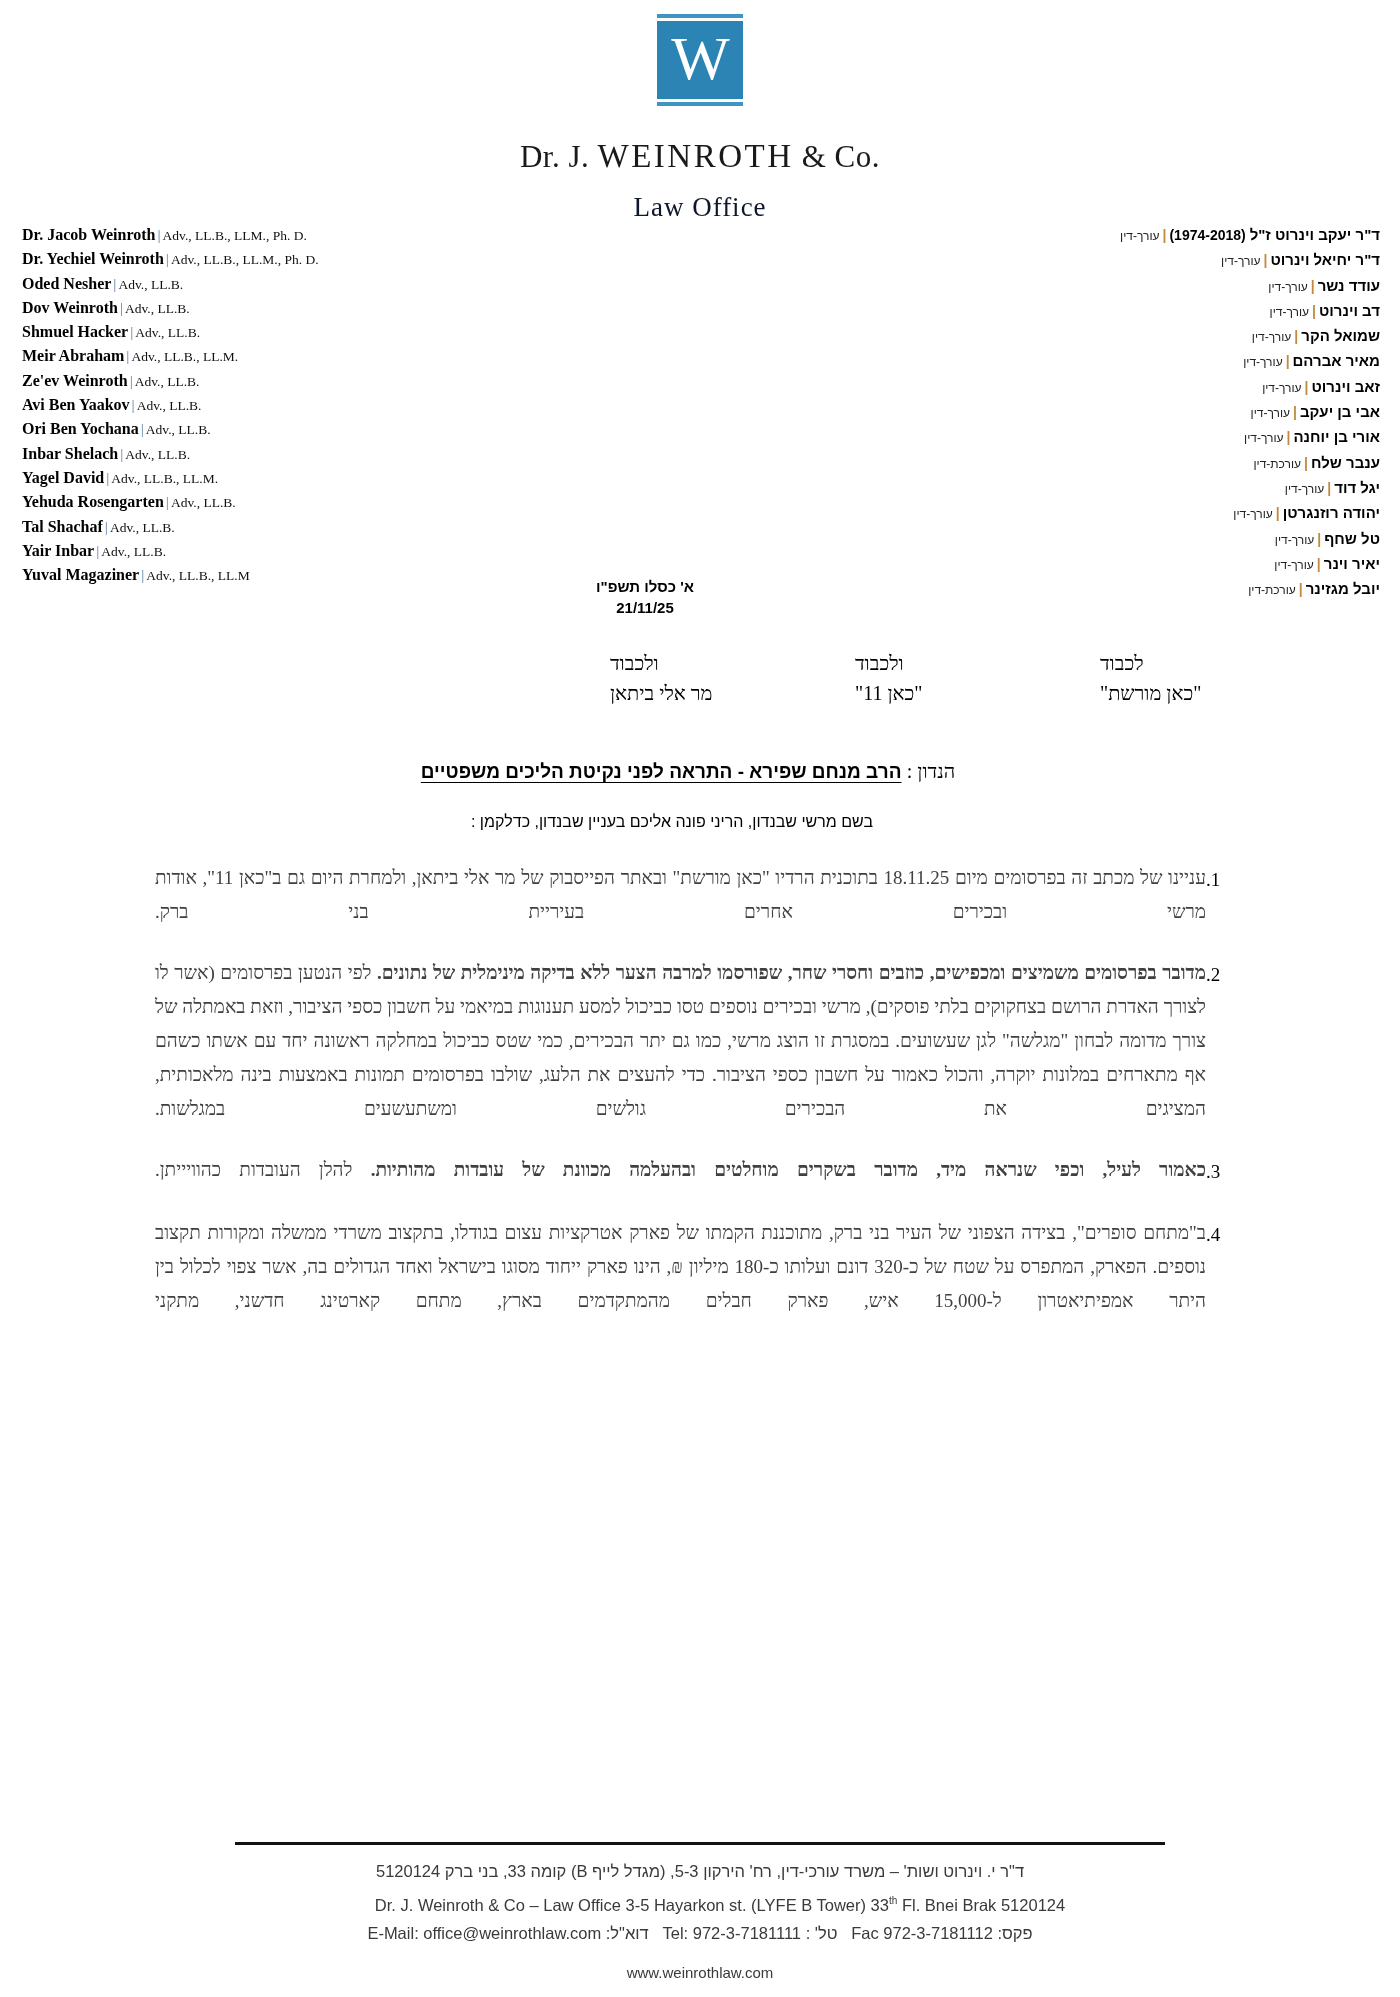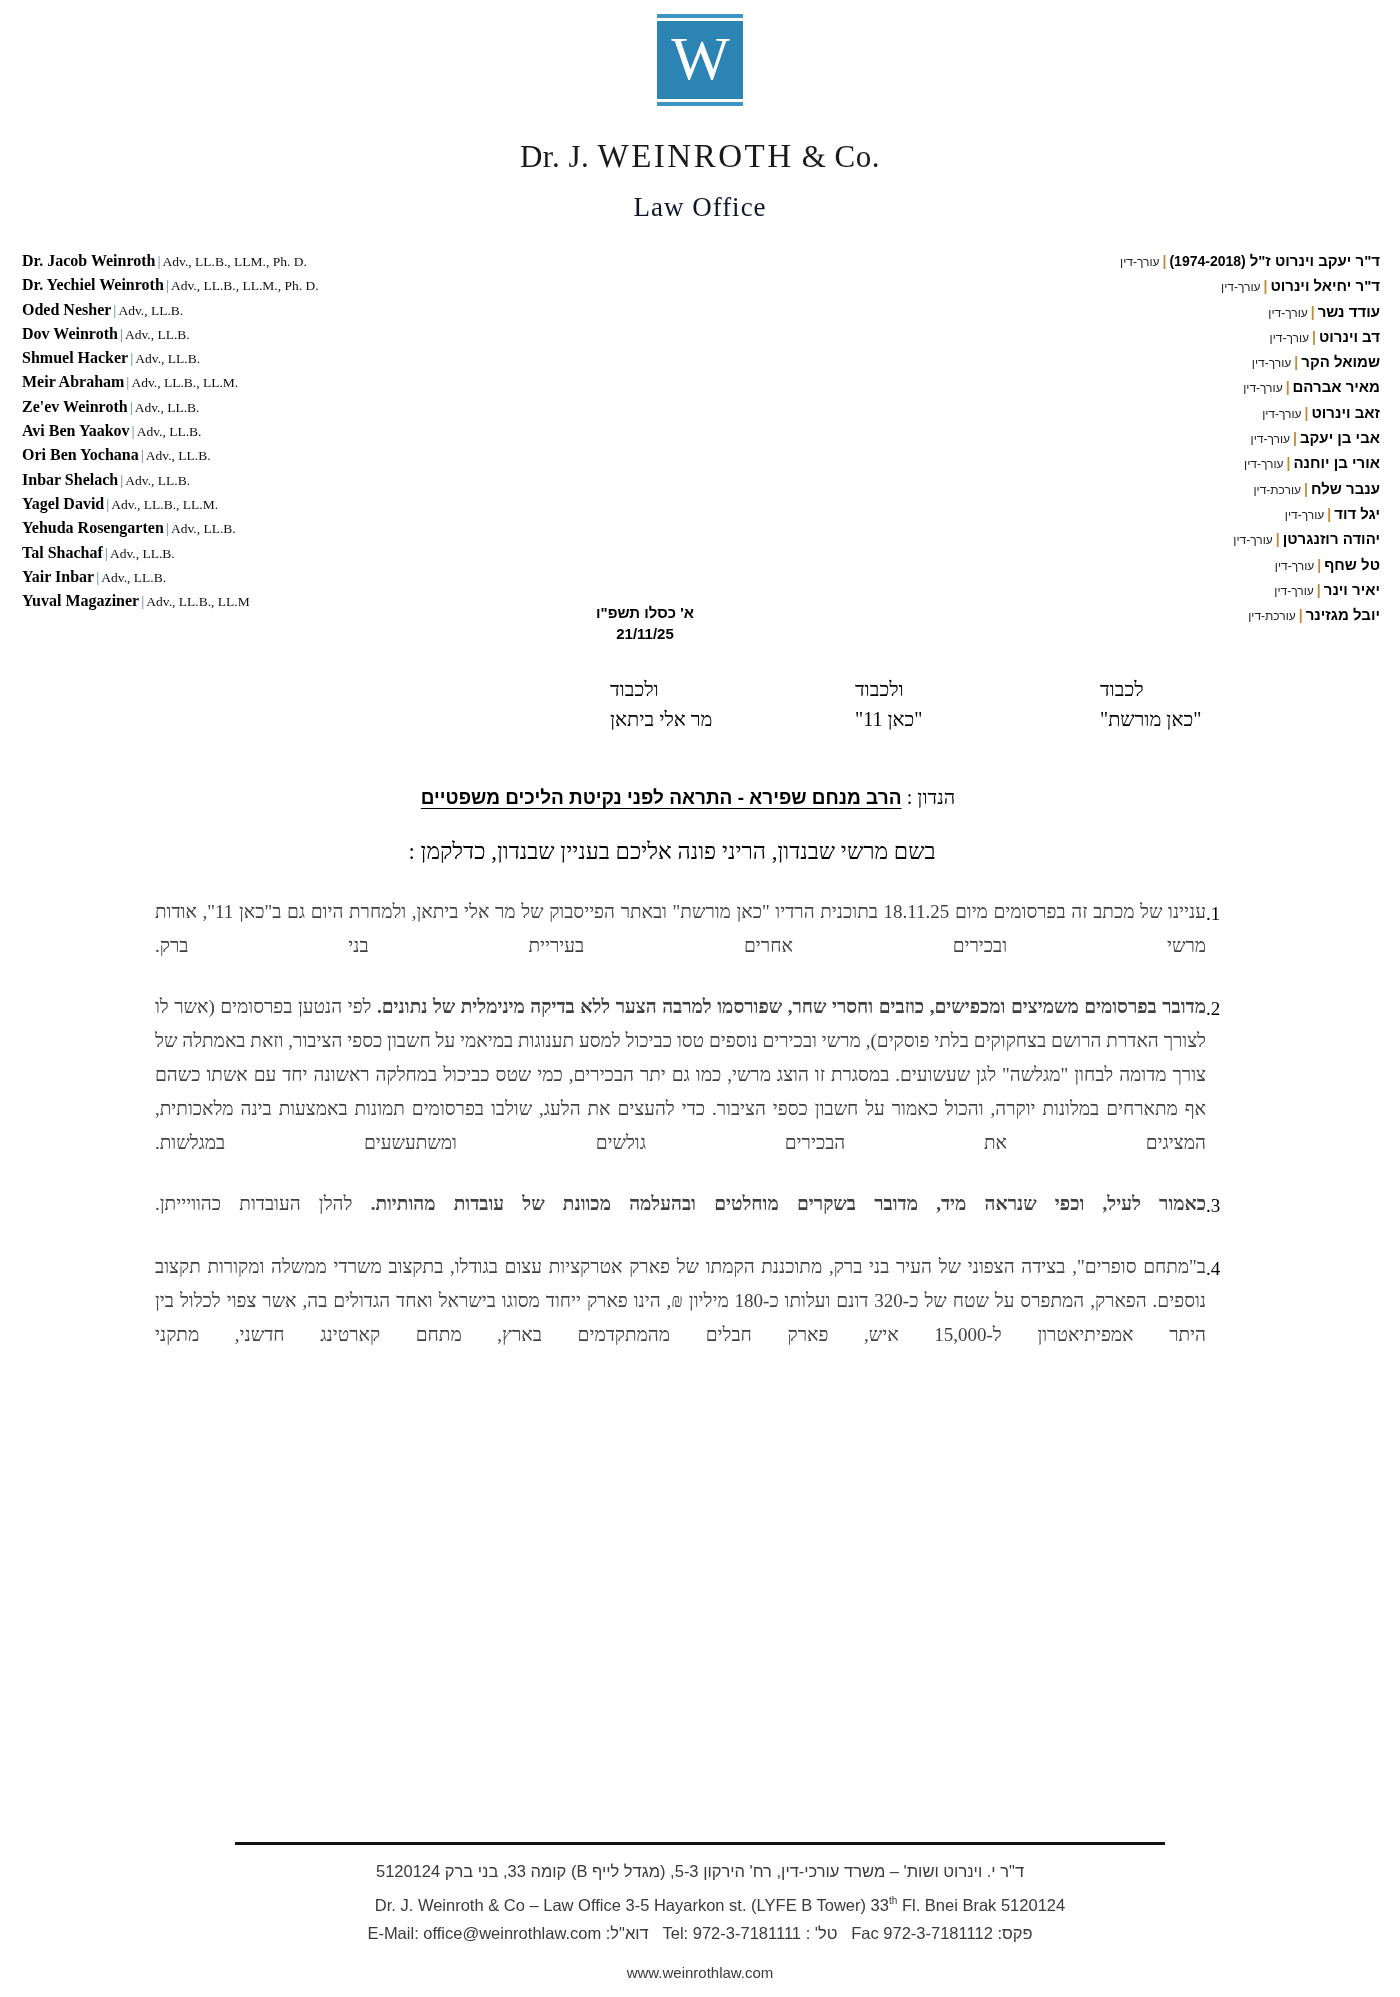--- a/index.html
+++ b/index.html
@@ -76,21 +76,20 @@
     margin-top: 17px;
     font-family: "Liberation Serif", "DejaVu Serif", serif;
     font-size: 27px;
     color: #0f172a;
     letter-spacing: 1px;
   }
 
   
   .attorneys {
     position: relative;
-    margin-top: 26px;
     height: 345px;
   }
   .col-en {
     position: absolute;
     left: 22px;
     top: 0;
     direction: ltr;
     text-align: left;
     font-family: "Liberation Serif", "DejaVu Serif", serif;
   }
@@ -201,22 +200,22 @@
   .subject .topic {
     text-decoration: underline;
     text-underline-offset: 4px;
   }
 
   
   .intro {
     margin-top: 30px;
     text-align: center;
     direction: rtl;
-    font-family: Liberation Serif, serif;
-    font-size: 23px;
+    font-family: Liberation Sans, sans-serif;
+    font-size: 16px;
     padding-right: 56px;
   }
 
   .body-list {
     margin: 30px 160px 0 155px;
     direction: rtl;
   }
   .para {
     display: flex;
     flex-direction: row;

